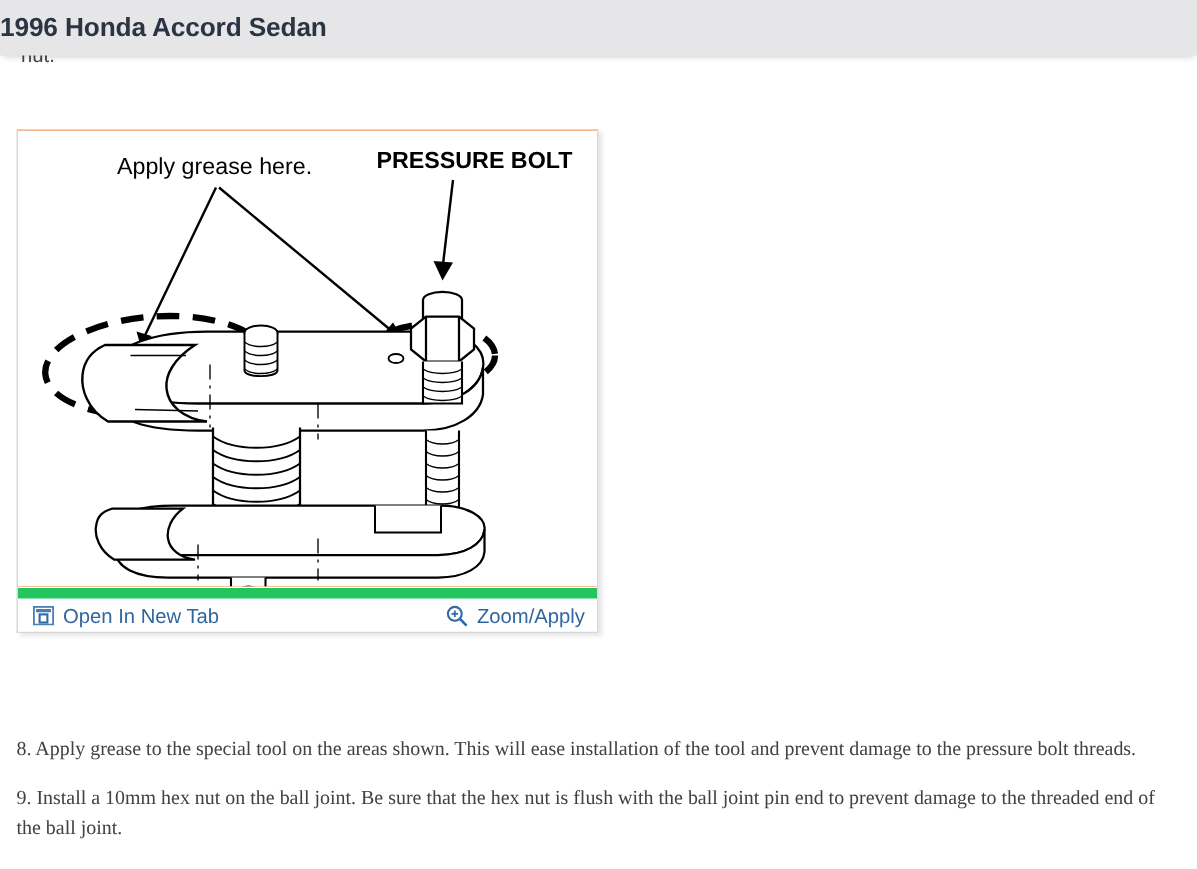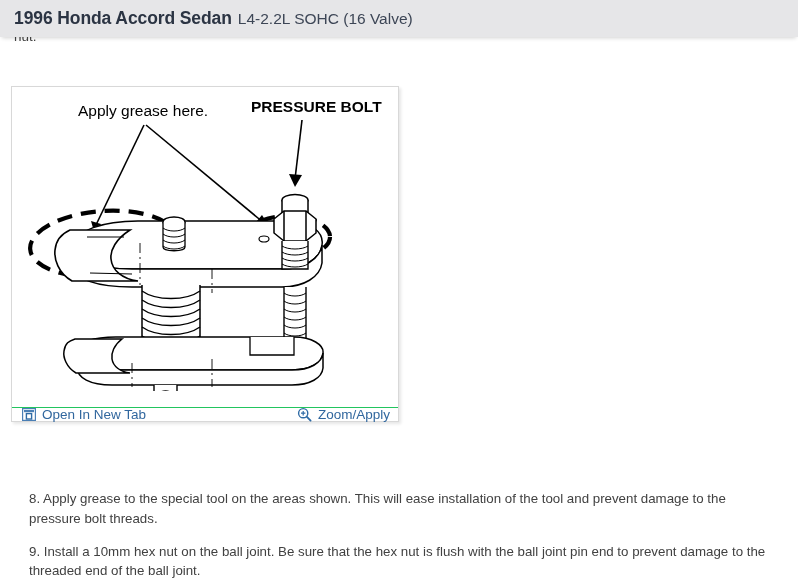--- a/index.html
+++ b/index.html
@@ -32,21 +32,20 @@
     left: 0;
     top: 0;
     width: 798px;
     height: 37px;
     background: #e6e6e8;
     box-shadow: 0 3px 4px -2px rgba(0,0,0,0.18);
     z-index: 20;
     display: flex;
     align-items: center;
     box-sizing: border-box;
-    padding-left: 14px;
   }
   .veh-title {
     font-size: 17.5px;
     font-weight: bold;
     color: #2b3443;
     letter-spacing: -0.1px;
     white-space: nowrap;
   }
   .veh-engine {
     font-size: 15.5px;
@@ -77,22 +76,22 @@
   }
   .fig-image-area svg {
     display: block;
   }
 
   .fig-footer {
     position: absolute;
     left: 0;
     bottom: 0;
     width: 100%;
-    height: 14px;
-    border-top: 1px solid #22c55e;
+    height: 29px;
+    border-top: 7px solid #22c55e;
     background: #ffffff;
     box-sizing: border-box;
     display: flex;
     align-items: center;
     justify-content: space-between;
     padding: 0 8px 0 10px;
   }
   .fig-link {
     display: flex;
     align-items: center;
@@ -115,32 +114,32 @@
   .steps {
     position: absolute;
     left: 0;
     top: 476px;
     width: 798px;
   }
   .step {
     font-size: 13.3px;
     color: #414141;
     line-height: 19.5px;
-    padding: 0 22px 0 29px;
+    padding: 0 22px 0 11px;
     margin-bottom: 2px;
+    font-family: Liberation Serif, serif;
   }
 </style>
 </head>
 <body>
 
 <div class="clipped-text">nut.</div>
 
 <div class="header-bar">
   <span class="veh-title">1996 Honda Accord Sedan</span>
-  <span class="veh-engine">L4-2.2L SOHC (16 Valve)</span>
 </div>
 
 <div class="fig-panel">
 
   <div class="fig-image-area">
     <svg width="388" height="304" viewBox="0 0 388 304" xmlns="http://www.w3.org/2000/svg">
       <rect x="0" y="0" width="388" height="304" fill="#ffffff"></rect>
 
       <text x="66" y="29" font-family="Liberation Sans, sans-serif" font-size="15.5" fill="#000000">Apply grease here.</text>
       <text x="239" y="25" font-family="Liberation Sans, sans-serif" font-size="15.5" font-weight="bold" fill="#000000">PRESSURE BOLT</text>

